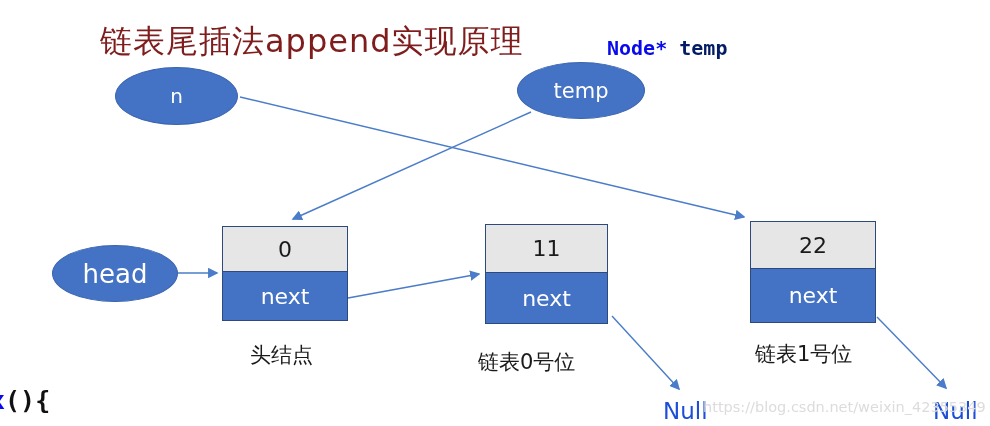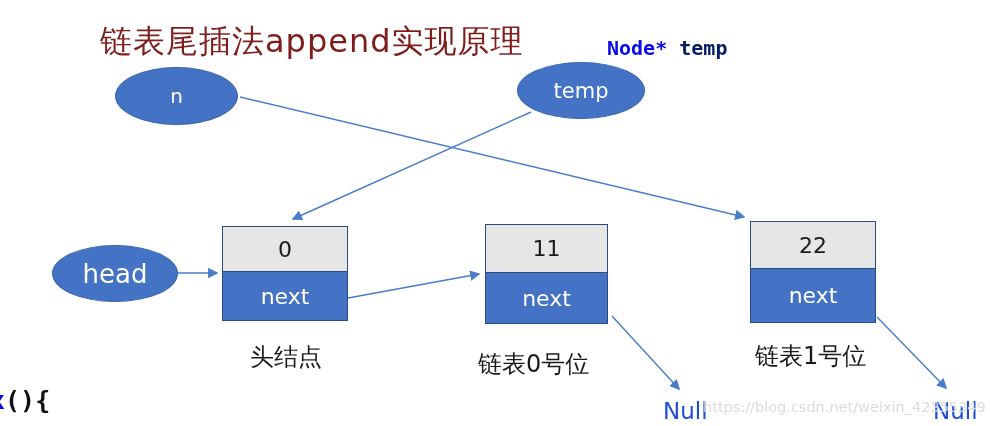--- a/index.html
+++ b/index.html
@@ -64,21 +64,21 @@
     background:var(--node-fill);
     color:#fff;
   }
   .node0{left:222px;top:226px;width:126px;}
   .node0 .data{height:45px;} .node0 .next{height:48px;}
   .node1{left:485px;top:224px;width:123px;}
   .node1 .data{height:48px;} .node1 .next{height:50px;}
   .node2{left:750px;top:221px;width:126px;}
   .node2 .data{height:47px;} .node2 .next{height:53px;}
   .caption{
-    font-size:24px;color:#1a1a1a;white-space:nowrap;
+    font-size:21px;color:#1a1a1a;white-space:nowrap;
   }
   .cap0{left:250px;top:341px;}
   .cap1{left:478px;top:348px;}
   .cap2{left:755px;top:340px;}
   .null-label{
     font-size:23px;color:#1d4ed8;white-space:nowrap;
   }
   .null1{left:663px;top:398px;}
   .null2{left:933px;top:398px;}
   .watermark{

